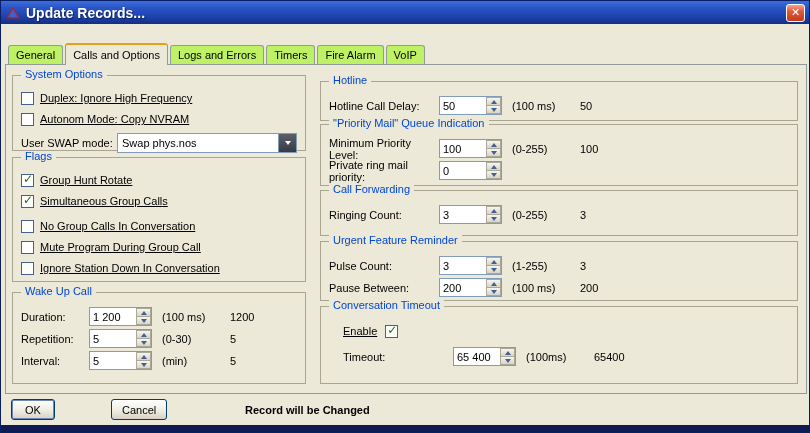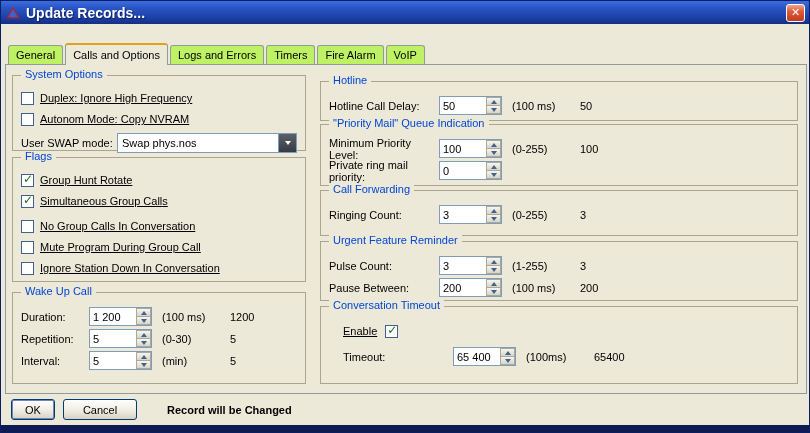--- a/index.html
+++ b/index.html
@@ -79,26 +79,26 @@
   .g-wakeup   { left:6px;   top:227px; width:294px; height:92px; }
   .g-hotline  { left:314px; top:16px;  width:478px; height:40px; }
   .g-priority { left:314px; top:59px;  width:478px; height:62px; }
   .g-forward  { left:314px; top:125px; width:478px; height:46px; }
   .g-urgent   { left:314px; top:176px; width:478px; height:60px; }
   .g-timeout  { left:314px; top:241px; width:478px; height:78px;padding-left:14px; }
 
   .flags-gap { height:4px; }
 
   
-  .footer { position:absolute; top:398px; left:10px; right:10px; display:flex; align-items:center; }
+  .footer { position:absolute; top:398px; left:10px; right:10px; display:flex; align-items:center;gap:48px; }
   .btn { height:21px; border:1px solid #003C74; border-radius:3px; font:inherit;
          background:linear-gradient(180deg,#FFFFFF 0%,#EFEDE2 55%,#D8D0C4 100%);
          padding:0 10px; cursor:default; }
   .btn-ok { width:44px; box-shadow:0 0 0 1px #6E87B8 inset; margin-right:8px; }
-  .btn-cancel { width:74px; }
+  .btn-cancel { width:56px; }
   .status { margin-left:30px;font-weight:bold; }
 
   .bottom-edge { position:absolute; bottom:0; left:0; right:0; height:7px; background:#101A52; }
 </style>
 </head>
 <body>
 
 <div class="window">
 
   <div class="titlebar">

